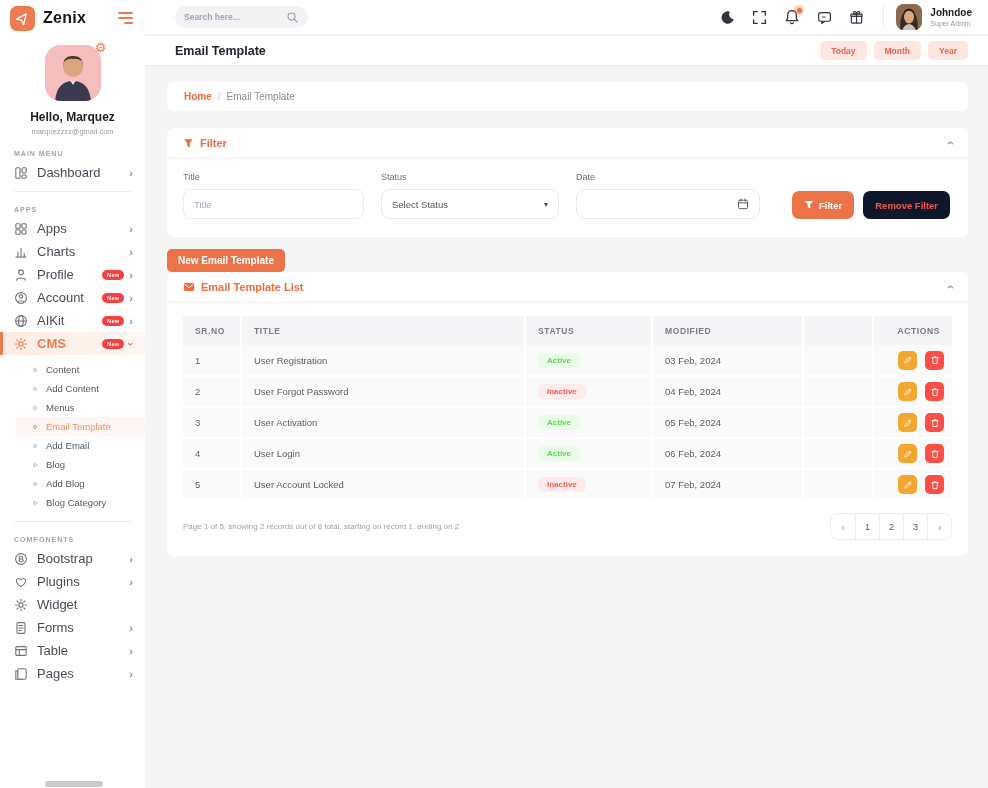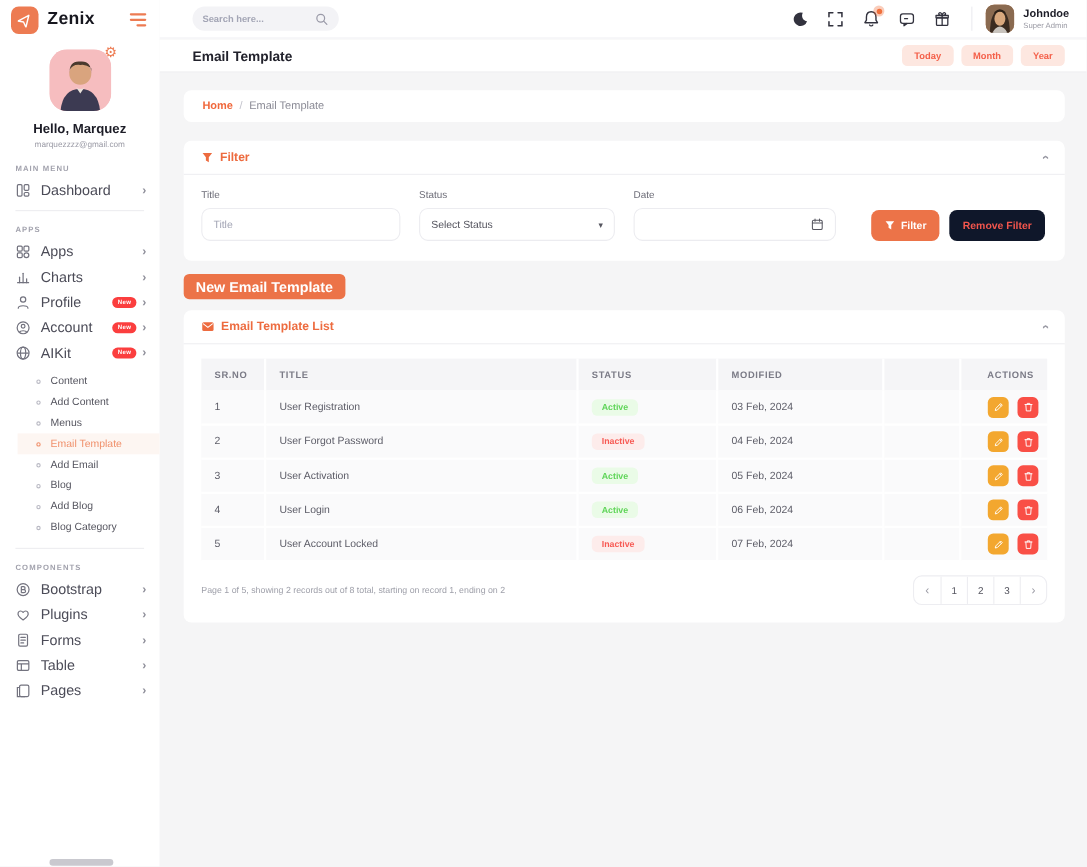--- a/index.html
+++ b/index.html
@@ -88,21 +88,21 @@
   .f-input, .f-select, .f-date { height:30px; border:1px solid #ececf0; border-radius:8px; background:#fff; display:flex; align-items:center; padding:0 10px; font-size:9.5px; color:#55555f; }
   .f-input { width:181px; } .f-input input { border:none; outline:none; width:100%; font-size:9.5px; color:#555; font-family:"Liberation Sans", sans-serif; }
   .f-input input::placeholder { color:#a3a5b5; }
   .f-select { width:178px; justify-content:space-between; cursor:pointer; }
   .f-select .caret { color:#55555f; font-size:8px; }
   .f-date { width:184px; justify-content:flex-end; cursor:text; }
   .f-actions { display:flex; align-items:flex-end; margin-left:15px; gap:9px; }
   .btn-filter { height:28px; background:#EC7348; color:#fff; border:none; border-radius:7px; font-size:9.5px; font-weight:700; padding:0 12px; display:flex; align-items:center; gap:5px; cursor:pointer; font-family:"Liberation Sans", sans-serif; }
   .btn-remove { height:28px; background:#0f172a; color:#F3564D; border:none; border-radius:7px; font-size:9.5px; font-weight:700; padding:0 12px; cursor:pointer; font-family:"Liberation Sans", sans-serif; }
 
-  .btn-new { height:23px; background:#EC7348; color:#fff; border:none; border-radius:5px; font-size:13px; font-weight:600; padding:0 11px; cursor:pointer; margin-bottom:10px; font-family:"Liberation Sans", sans-serif; }
+  .btn-new { height:23px; background:#EC7348; color:#fff; border:none; border-radius:5px; font-size:10px; font-weight:600; padding:0 11px; cursor:pointer; font-family:"Liberation Sans", sans-serif; }
 
   .list-card { padding-bottom:2px; }
   .list-table-wrap { padding:13px 16px 0 16px; }
   table.list-table { width:100%; border-collapse:collapse; }
   .list-table th { background:#f5f5f7; height:29px; font-size:8.5px; color:#7b7b87; letter-spacing:.6px; text-align:left; padding-left:12px; border-right:2px solid #fff; font-weight:bold; }
   .list-table th:last-child { text-align:right; padding-right:12px; border-right:none; }
   .list-table td { background:#fafafb; height:31px; font-size:9.5px; color:#5c5c67; padding-left:12px; border-right:2px solid #fff; border-bottom:2px solid #fff; }
   .list-table td:last-child { border-right:none; text-align:right; padding-right:8px; }
   .col-sr { width:58px; } .col-title { width:284px; } .col-status { width:127px; } .col-mod { width:151px; } .col-gap { width:70px; } 
   .status-badge { display:inline-block; font-size:8px; font-weight:bold; padding:3px 9px; border-radius:5px; }
@@ -226,20 +226,31 @@
           <svg width="14" height="14" viewBox="0 0 14 14" fill="none" stroke="#73737f" stroke-width="1.1">
             <circle cx="7" cy="7" r="5.4"></circle>
             <ellipse cx="7" cy="7" rx="2.4" ry="5.4"></ellipse>
             <path d="M1.8 7 H12.2"></path>
           </svg>
         </span>
       <span class="mi-label">AIKit</span>
       <span class="badge-new">New</span>
       <span class="mi-chevron">›</span>
     </div>
+    <div class="menu-item active">
+      <span class="mi-icon">
+          <svg width="14" height="14" viewBox="0 0 14 14" fill="none" stroke="#ED7B52" stroke-width="1.1" stroke-linecap="round">
+            <circle cx="7" cy="7" r="2.1"></circle>
+            <path d="M7 1.4 V3 M7 11 V12.6 M1.4 7 H3 M11 7 H12.6 M3 3 L4.2 4.2 M9.8 9.8 L11 11 M11 3 L9.8 4.2 M4.2 9.8 L3 11"></path>
+          </svg>
+        </span>
+      <span class="mi-label">CMS</span>
+      <span class="badge-new">New</span>
+      <span class="mi-chevron">›</span>
+    </div>
 
     <div style="padding:5px 0 2px 16px;">
       <div class="submenu-item">
           <span class="bullet"></span>
           <span>Content</span>
         </div>
       <div class="submenu-item">
           <span class="bullet"></span>
           <span>Add Content</span>
         </div>
@@ -283,20 +294,29 @@
       <span class="mi-chevron">›</span>
     </div>
     <div class="menu-item">
       <span class="mi-icon">
           <svg width="14" height="14" viewBox="0 0 14 14" fill="none" stroke="#73737f" stroke-width="1.1" stroke-linejoin="round">
             <path d="M7 11.6 C3 9 1.8 6.6 2.6 4.8 C3.4 3 5.8 3 7 4.8 C8.2 3 10.6 3 11.4 4.8 C12.2 6.6 11 9 7 11.6 Z"></path>
           </svg>
         </span>
       <span class="mi-label">Plugins</span>
       <span class="mi-chevron">›</span>
+    </div>
+    <div class="menu-item">
+      <span class="mi-icon">
+          <svg width="14" height="14" viewBox="0 0 14 14" fill="none" stroke="#73737f" stroke-width="1.1" stroke-linecap="round">
+            <circle cx="7" cy="7" r="2.1"></circle>
+            <path d="M7 1.4 V3 M7 11 V12.6 M1.4 7 H3 M11 7 H12.6 M3 3 L4.2 4.2 M9.8 9.8 L11 11 M11 3 L9.8 4.2 M4.2 9.8 L3 11"></path>
+          </svg>
+        </span>
+      <span class="mi-label">Widget</span>
     </div>
     <div class="menu-item">
       <span class="mi-icon">
           <svg width="14" height="14" viewBox="0 0 14 14" fill="none" stroke="#73737f" stroke-width="1.1" stroke-linecap="round">
             <rect x="3" y="1.6" width="8" height="10.8" rx="1.2"></rect>
             <path d="M5 4.5 H9 M5 7 H9 M5 9.5 H7.5"></path>
           </svg>
         </span>
       <span class="mi-label">Forms</span>
       <span class="mi-chevron">›</span>

